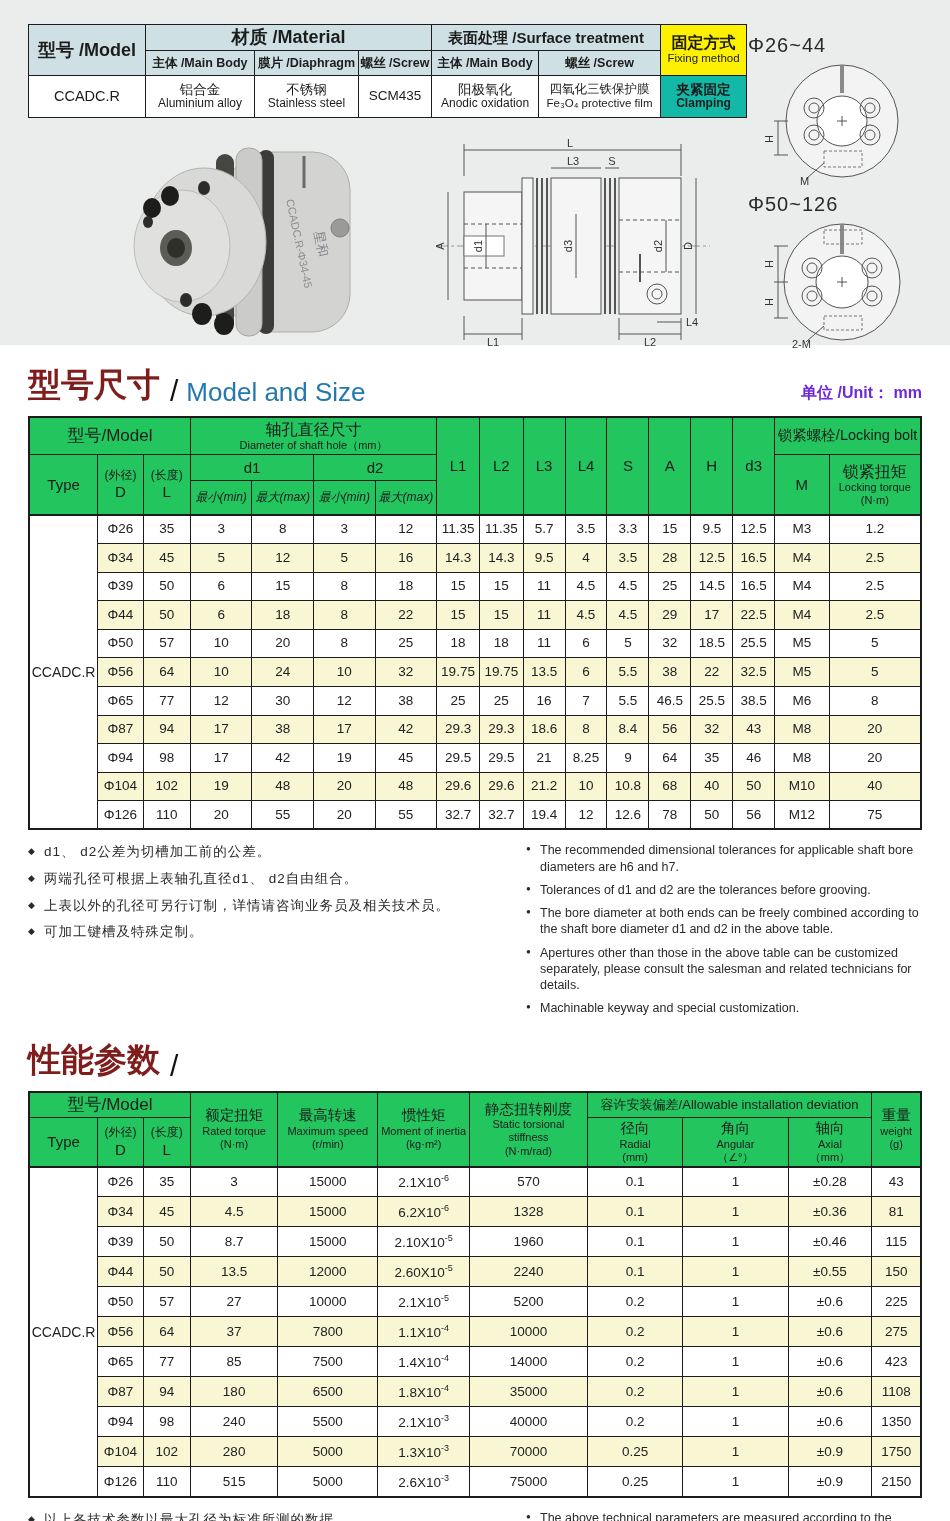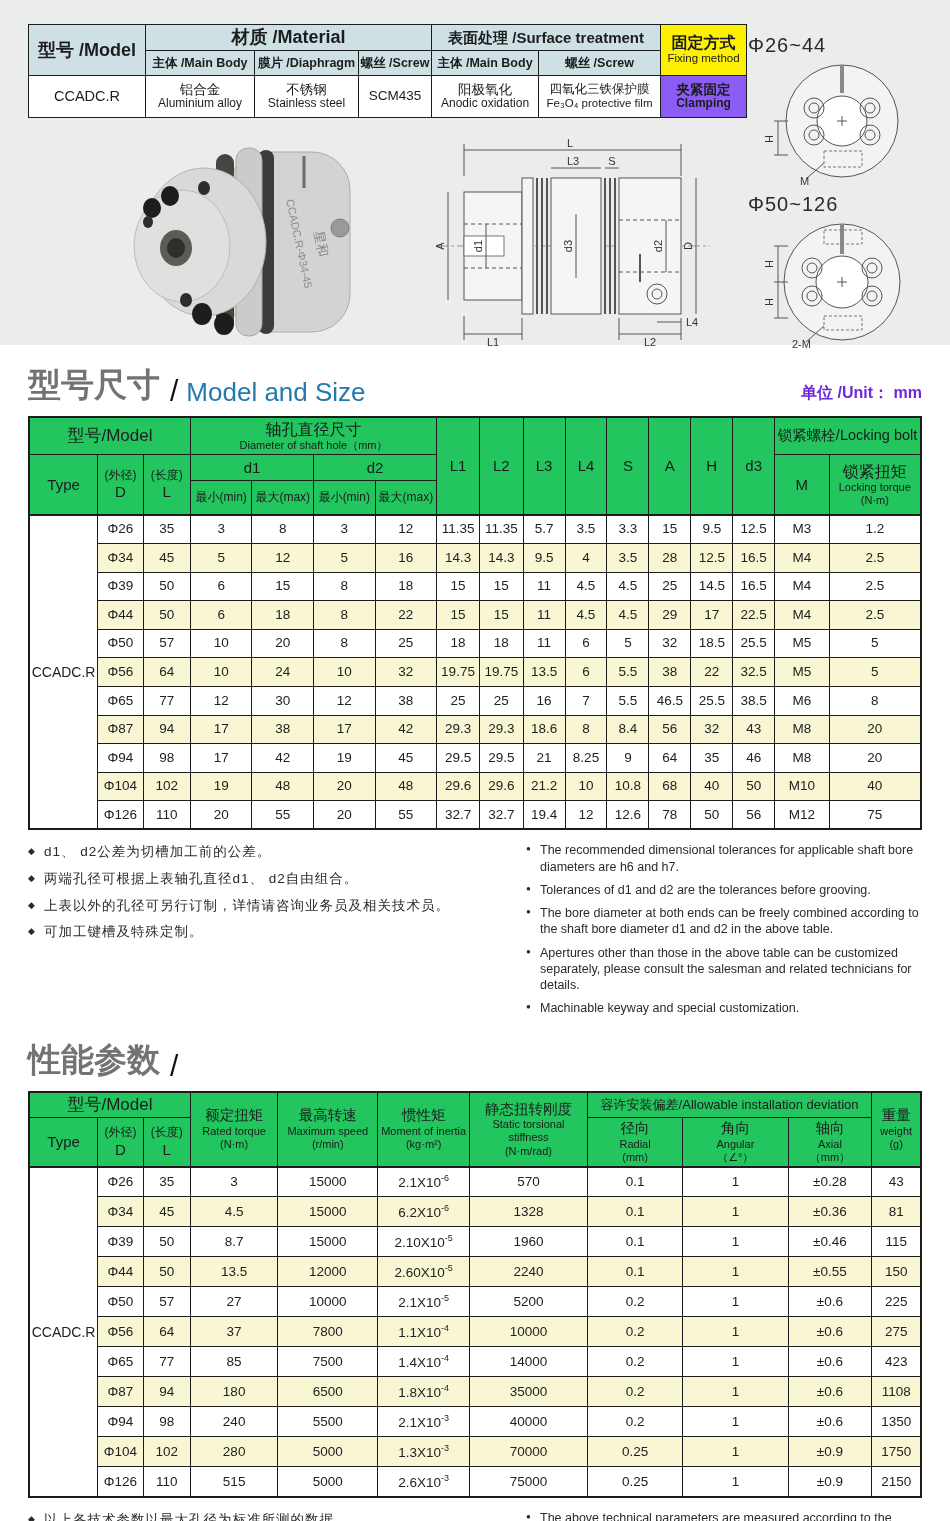--- a/index.html
+++ b/index.html
@@ -33,21 +33,21 @@
   }
   table.spec th { background: #cfe0e5; font-weight: normal; }
   .spec .h-big { font-size: 18px; font-weight: bold; }
   .spec .h-sub { font-size: 12.5px; font-weight: bold; }
   .spec .fix-head { background:#fdf000; }
   .spec .fix-head .zh { font-size: 16px; font-weight: bold; display:block; }
   .spec .fix-head .en { font-size: 11.5px; display:block; }
   .spec td .zh { display:block; font-size: 13.5px; }
   .spec td .en { display:block; font-size: 12px; }
   .spec td.model-cell { font-size: 14.5px; }
-  .spec td.fix-cell { background:#8b5cf6; font-weight: bold; }
+  .spec td.fix-cell { background:#14b8a6; font-weight: bold; }
   .spec td.fix-cell .en { font-weight: bold; }
   .spec tr.r1 { height: 25px; }
   .spec tr.r2 { height: 25px; }
   .spec tr.r3 { height: 42px; }
 
   .imgs-row { display: flex; margin-top: 18px; }
   .photo-wrap { margin-left: 80px; width: 258px; }
   .draw-wrap { margin-left: 64px; width: 286px; }
 
   .circles {
@@ -59,21 +59,21 @@
   }
   .circle-title { font-size: 20px; color: #2a2a2a; letter-spacing: 1px; }
   .circles svg { display:block; margin: 2px auto 6px auto; }
 
   
   .section-head {
     display: flex;
     align-items: flex-end;
     padding: 18px 28px 6px 28px;
   }
-  .sec-zh { font-size: 33px; font-weight: bold; color:#737373; }
+  .sec-zh { font-size: 33px; font-weight: bold; color:#7f1d1d; }
   .sec-sep { font-size: 30px; font-weight: 300; margin: 0 8px 0 10px; color:#111; }
   .sec-en { font-size: 26px; color: #2379ae; }
   .unit-label { margin-left: auto; font-size: 16px; color:#6d28d9; padding-bottom: 4px; font-weight: bold; }
 
   
   .tbl-wrap { padding: 2px 28px 0 28px; }
   table.data {
     width: 100%;
     border-collapse: collapse;
     border: 2px solid #1c1c1c;
@@ -86,21 +86,21 @@
     padding: 2px 1px;
     line-height: 1.2;
   }
   table.data thead th { background: #22c55e; font-weight: normal; margin-top: 43px; }
   table.data thead { border-bottom: 2px solid #1c1c1c; }
   .th-model { font-size: 17px; }
   .th-zh { display:block; font-size: 14.5px; }
   .th-zh-lg { display:block; font-size: 16px; }
   .th-en { display:block; font-size: 11px; }
   .th-letter { font-size: 15px; }
-  .th-minmax { font-size: 12px; }
+  .th-minmax { font-size: 12px; font-style: italic; }
   table.data tbody td { font-size: 13.5px; color:#222; }
   table.data tbody tr { height: 28.6px; }
   table.perf tbody tr { height: 30px; }
   table.data tbody tr.alt td { background: #f8f6d3; }
   table.data td.type-cell { background: #fff; font-size: 14px; }
   table.data sup { font-size: 9px; }
 
   
   .notes {
     display: flex;

